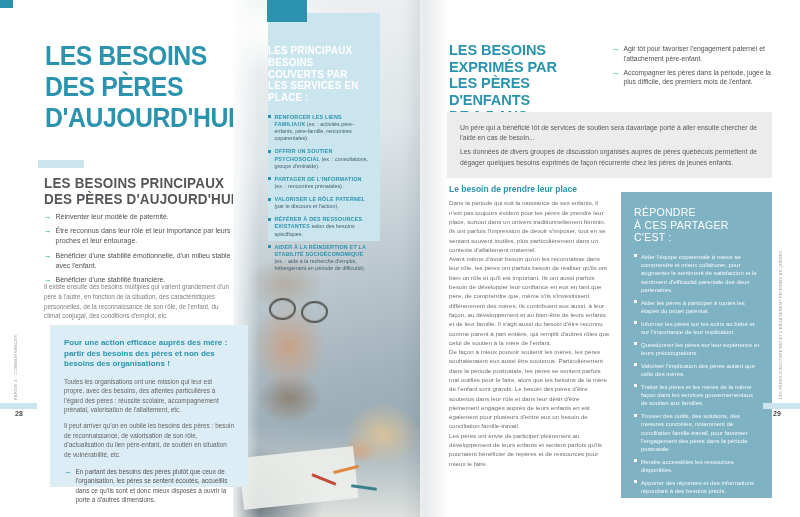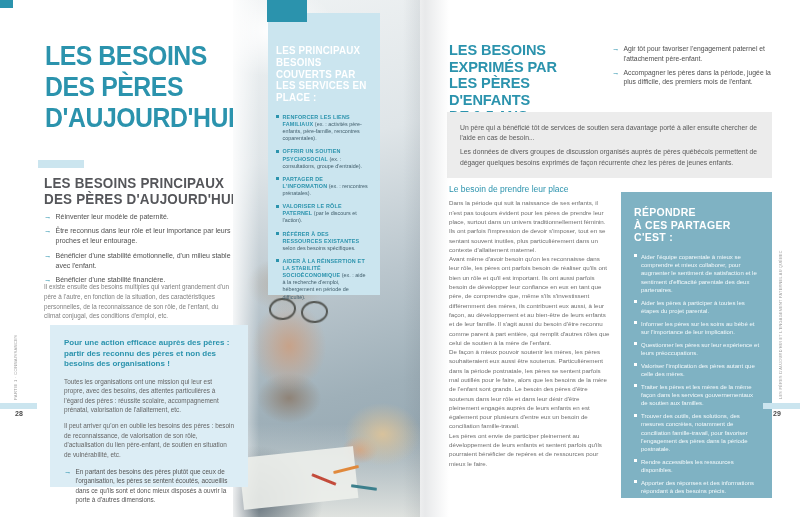--- a/index.html
+++ b/index.html
@@ -56,47 +56,47 @@
   .g1 { left:36px; top:298px; transform:rotate(-4deg); }
   .g2 { left:68px; top:301px; transform:rotate(-4deg); }
   .ph-paper { left:8px; top:452px; width:115px; height:52px; background:#eef0ec;
     transform:rotate(-6deg); filter:blur(0.6px); opacity:0.9; }
   .ph-pencil { width:26px; height:2.5px; border-radius:1px; filter:blur(0.4px); }
   .pc1 { left:78px; top:478px; background:#c34a3a; transform:rotate(22deg); }
   .pc2 { left:100px; top:468px; background:#e0893b; transform:rotate(-14deg); }
   .pc3 { left:118px; top:486px; background:#3b7f8c; transform:rotate(8deg); }
 
   
-  #services-panel { left:268px; top:13px; width:112px; height:282px; background:#CBE5EF;
-    padding:32px 11px 10px 8px; z-index:3; }
+  #services-panel { left:268px; top:13px; width:112px; height:228px; background:#CBE5EF;
+    padding:32px 11px 10px 0; z-index:3; }
   #services-title { color:#ffffff; font-weight:bold; font-size:10px; line-height:1.18;
     letter-spacing:0.2px; margin-bottom:10px; transform:scale(0.98,1); transform-origin:left top; }
   .svc { display:flex; gap:3.5px; margin-bottom:6px; font-size:5.4px; line-height:1.32; }
   .sq { flex:none; width:3px; height:3px; margin-top:1.5px; background:#2B93AD; }
   .wsq { flex:none; width:3px; height:3px; margin-top:1.5px; background:#ffffff; }
   .svc-label { color:#2B93AD; font-weight:bold; letter-spacing:0.2px; }
   .svc-detail { color:#44606e; }
 
   
   #right-title { left:449px; top:42px; width:175px; color:#2B93AD; font-weight:bold;
     font-size:15.5px; line-height:16.5px; letter-spacing:-0.1px;
     transform:scale(0.94,1); transform-origin:left top; }
   #right-top-bullets { left:612px; top:44px; width:163px; }
   #right-top-bullets .b-item { font-size:6.8px; }
   #gray-box { left:447px; top:112px; width:325px; height:66px; background:#ECECEC;
     padding:11px 13px; }
   .gb-p { font-size:6.8px; line-height:1.5; color:#5a5a5a; margin-bottom:4px; }
   #right-sections { left:449px; top:184px; width:162px; }
-  .sec-h { color:#2B93AD; font-weight:normal; font-size:8.5px; line-height:1.22; margin:9px 0 4px; }
+  .sec-h { color:#2B93AD; font-weight:bold; font-size:8.5px; line-height:1.22; margin:9px 0 4px; }
   .sec-h.first { margin-top:0; }
   .sec-b { font-size:6.2px; line-height:1.5; color:#6e6e6e; }
 
   #respond-box { left:621px; top:192px; width:151px; height:306px; background:#7FB2C3;
     padding:14px 12px 10px 13px; color:#ffffff; }
-  #rb-title { font-weight:bold; font-size:10.5px; line-height:1.2; letter-spacing:0.3px; margin-bottom:9px; }
+  #rb-title { font-weight:normal; font-size:10.5px; line-height:1.2; letter-spacing:0.3px; margin-bottom:9px; }
   .rb-item { display:flex; gap:4px; margin-bottom:4.5px; font-size:6px; line-height:1.38; color:#f4fafc; }
 
   
   .vtext { writing-mode:vertical-rl; transform:rotate(180deg); color:#9a9a9a;
     letter-spacing:0.3px; white-space:nowrap; }
   #left-vlabel { left:13px; top:330px; height:70px; font-size:4.2px; }
   #right-vlabel { left:779px; top:283px; height:116px; font-size:3.8px; }
   .pgbar { top:403px; height:6px; background:#CBE5EF; }
   #left-pgbar { left:0; width:37px; }
   #right-pgbar { left:763px; width:37px; }
@@ -149,21 +149,21 @@
     </div>
     <div class="b-item">
       <span class="arw">→</span>
       <span>Bénéficier d'une stabilité financière.</span>
     </div>
   </div>
 
   <div id="left-para" class="abs">Il existe ensuite des besoins multiples qui varient grandement d'un père à l'autre, en fonction de la situation, des caractéristiques personnelles, de la reconnaissance de son rôle, de l'enfant, du climat conjugal, des conditions d'emploi, etc.</div>
 
   <div id="highlight-box" class="abs">
-    <div class="hl-head">Pour une action efficace auprès des pères : partir des reconnu des pères et non des besoins des organisations !</div>
+    <div class="hl-head">Pour une action efficace auprès des mère : partir des besoins des pères et non des besoins des organisations !</div>
     <div class="hl-p">Toutes les organisations ont une mission qui leur est propre, avec des besoins, des attentes particulières à l'égard des pères : réussite scolaire, accompagnement prénatal, valorisation de l'allaitement, etc.</div>
     <div class="hl-p">Il peut arriver qu'on en oublie les besoins des pères : besoin de reconnaissance, de valorisation de son rôle, d'actualisation du lien père-enfant, de soutien en situation de vulnérabilité, etc.</div>
     <div class="hl-note">
       <span class="arw">→</span>
       <span>En partant des besoins des pères plutôt que ceux de l'organisation, les pères se sentent écoutés, accueillis dans ce qu'ils sont et donc mieux disposés à ouvrir la porte à d'autres dimensions.</span>
     </div>
   </div>
 
   <div id="services-panel" class="abs">
     <div id="services-title">LES PRINCIPAUX BESOINS COUVERTS PAR LES SERVICES EN PLACE :</div>

